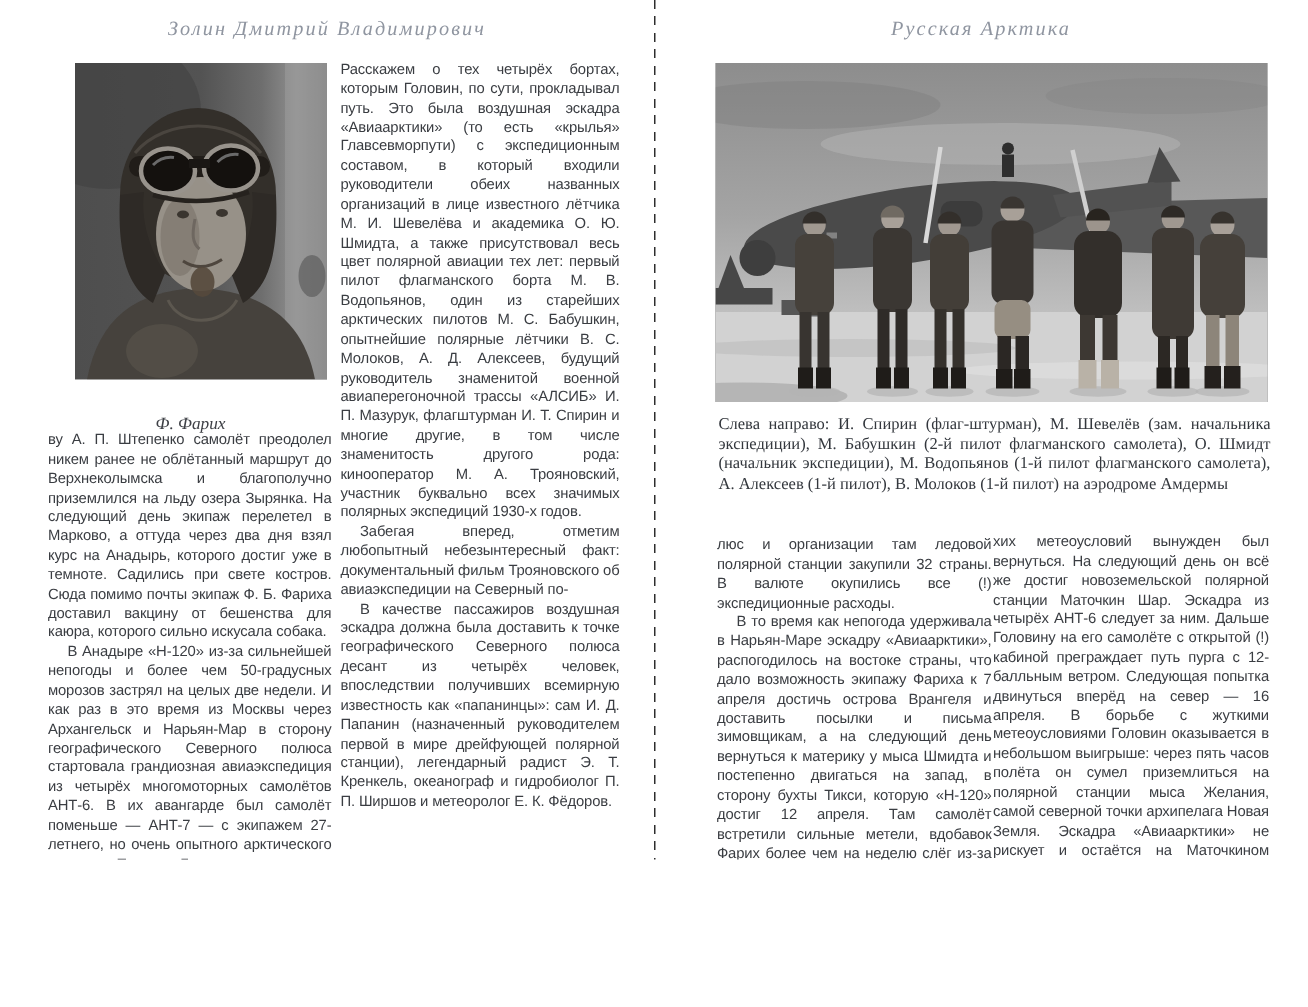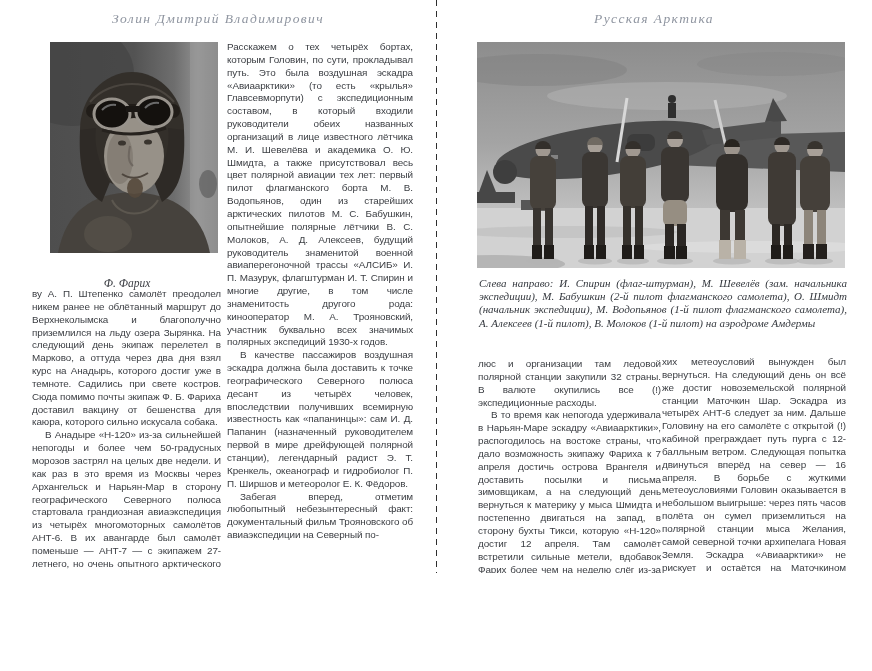--- a/index.html
+++ b/index.html
@@ -14,21 +14,21 @@
   .running-head { position:absolute; top:11px; left:0; width:100%; text-align:center;
     font-family:"Liberation Serif", serif; font-style:italic; font-size:13.5px;
     letter-spacing:1.4px; color:#8f95a0; }
   .photo { position:absolute; overflow:hidden; background:#777; }
   .photo svg { display:block; width:100%; height:100%; }
   .portrait-photo { left:50px; top:42px; width:168px; height:211px; }
   .group-photo   { left:41px; top:42px; width:368px; height:226px; }
   .portrait-caption { position:absolute; left:32px; top:261px; width:190px; text-align:center;
     font-family:"Liberation Serif", serif; font-style:italic; font-size:11.5px; color:#3e4046;margin-top:16px; }
   .group-caption { position:absolute; left:43px; top:277px; width:368px; text-align:justify;
-    font-family:"Liberation Serif", serif; font-style:italic; font-size:11px;
+    font-family:"Liberation Serif", serif; font-size:11px;
     line-height:13.2px; color:#33373d; }
   .textcol { position:absolute; font-size:9.9px; line-height:12.85px; color:#3a3d42;
     text-align:justify; letter-spacing:-0.1px; }
   .textcol p { margin:0; }
   .textcol p + p { text-indent:13px; }
   .left-col1  { left:32px;  top:288px; width:189px; }
   .left-col2  { left:227px; top:41px;  width:186px; }
   .right-col1 { left:42px;  top:358px; width:183px; }
   .right-col2 { left:226px; top:356px; width:184px; }
   .page-number { position:absolute; top:636px; font-size:10.5px; color:#4c4f55;margin-left:44px; }
@@ -87,22 +87,22 @@
     </figure>
 
     <figcaption class="portrait-caption">Ф. Фарих</figcaption>
 
     <div class="textcol left-col1">
         <p>ву А. П. Штепенко самолёт преодолел никем ранее не облётанный маршрут до Верхнеколымска и благополучно приземлился на льду озера Зырянка. На следующий день экипаж перелетел в Марково, а оттуда через два дня взял курс на Анадырь, которого достиг уже в темноте. Садились при свете костров. Сюда помимо почты экипаж Ф. Б. Фариха доставил вакцину от бешенства для каюра, которого сильно искусала собака.</p>
         <p>В Анадыре «Н-120» из-за сильнейшей непогоды и более чем 50-градусных морозов застрял на целых две недели. И как раз в это время из Москвы через Архангельск и Нарьян-Мар в сторону географического Северного полюса стартовала грандиозная авиаэкспедиция из четырёх многомоторных самолётов АНТ-6. В их авангарде был самолёт поменьше — АНТ-7 — с экипажем 27-летнего, но очень опытного арктического пилота Павла Головина, которому надлежала разведка маршру-</p>
       </div>
     <div class="textcol left-col2">
         <p>Расскажем о тех четырёх бортах, которым Головин, по сути, прокладывал путь. Это была воздушная эскадра «Авиаарктики» (то есть «крылья» Главсевморпути) с экспедиционным составом, в который входили руководители обеих названных организаций в лице известного лётчика М. И. Шевелёва и академика О. Ю. Шмидта, а также присутствовал весь цвет полярной авиации тех лет: первый пилот флагманского борта М. В. Водопьянов, один из старейших арктических пилотов М. С. Бабушкин, опытнейшие полярные лётчики В. С. Молоков, А. Д. Алексеев, будущий руководитель знаменитой военной авиаперегоночной трассы «АЛСИБ» И. П. Мазурук, флагштурман И. Т. Спирин и многие другие, в том числе знаменитость другого рода: кинооператор М. А. Трояновский, участник буквально всех значимых полярных экспедиций 1930-х годов.</p>
+        <p>Забегая вперед, отметим любопытный небезынтересный факт: документальный фильм Трояновского об авиаэкспедиции на Северный по-</p>
         <p>В качестве пассажиров воздушная эскадра должна была доставить к точке географического Северного полюса десант из четырёх человек, впоследствии получивших всемирную известность как «папанинцы»: сам И. Д. Папанин (назначенный руководителем первой в мире дрейфующей полярной станции), легендарный радист Э. Т. Кренкель, океанограф и гидробиолог П. П. Ширшов и метеоролог Е. К. Фёдоров.</p>
-        <p>Забегая вперед, отметим любопытный небезынтересный факт: документальный фильм Трояновского об авиаэкспедиции на Северный по-</p>
       </div>
 
     <div class="page-number page-number-left">356</div>
   </div>
 
   <div class="divider"></div>
 
   <div class="page page-right">
     <div class="running-head">Русская Арктика</div>
 

